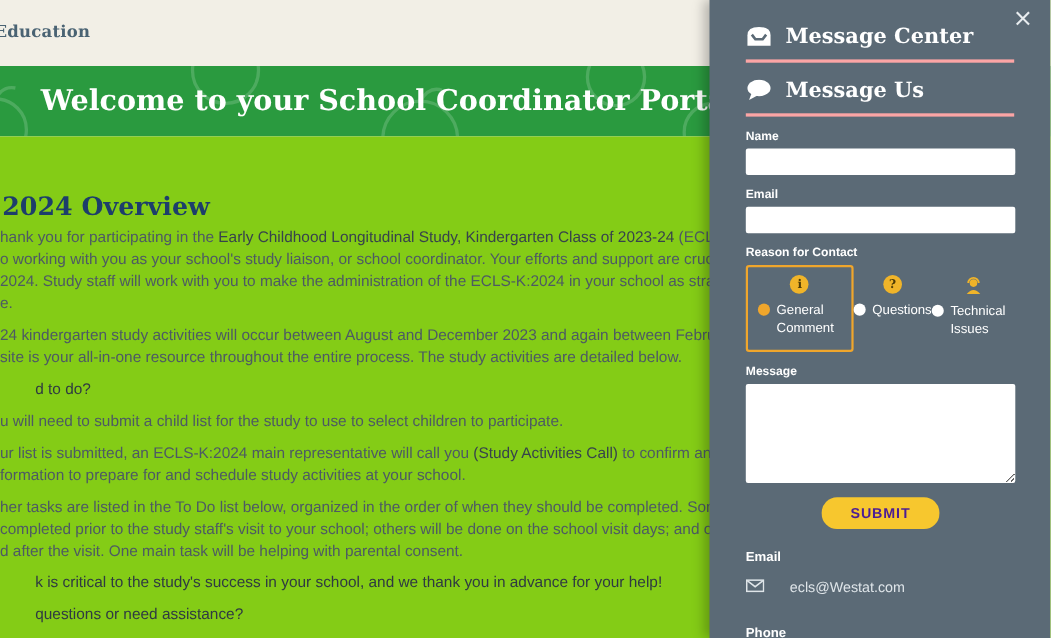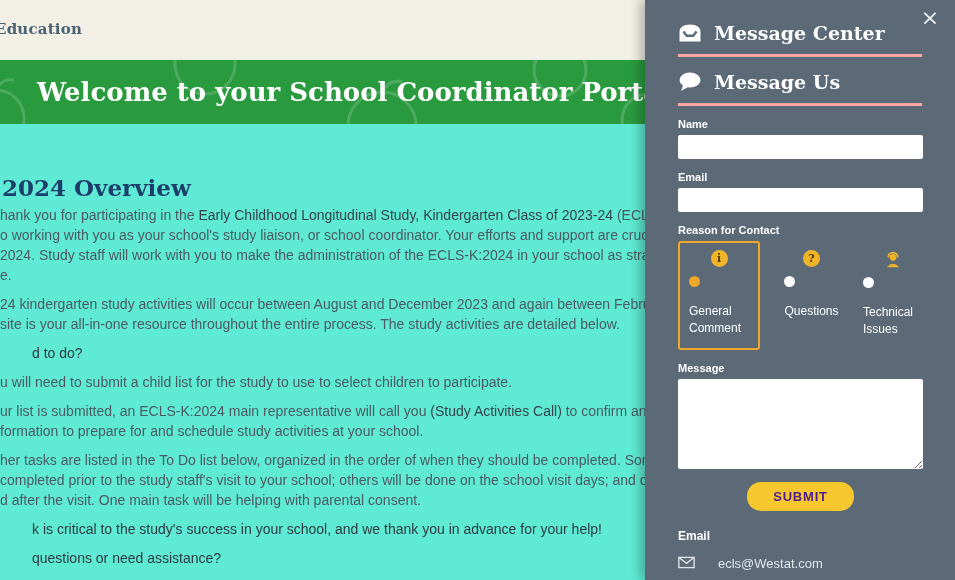--- a/index.html
+++ b/index.html
@@ -8,21 +8,21 @@
 
   
   .page { position:absolute; inset:0; background:#fff; }
   .top-header { position:absolute; top:0; left:0; width:100%; height:76px; background:#f2efe6; }
   .brand { position:absolute; top:20px; left:-5px; font-family:"DejaVu Serif", serif; font-weight:bold;
            font-size:15px; color:#4a6373; letter-spacing:.2px; }
   .banner { position:absolute; top:60px; left:0; width:100%; height:64px; background:#2a9a3f; overflow:hidden; }
   .banner-deco { position:absolute; inset:0; }
   .banner-title { position:absolute; left:37px; top:50%; transform:translateY(-50%);
                   font-family:"DejaVu Serif", serif; font-weight:bold; font-size:26px; color:#ffffff; white-space:nowrap; }
-  .content { position:absolute; top:124px; left:0; right:0; bottom:0; background:#5eead4; overflow:hidden; }
+  .content { position:absolute; top:124px; left:0; right:0; bottom:0; background:#84cc16; overflow:hidden; }
   .page-title { position:absolute; top:50px; left:2px; font-family:"DejaVu Serif", serif; font-weight:bold;
                 font-size:23px; color:#1d3e6b; white-space:nowrap; }
   .blocks { position:absolute; top:81px; left:0; width:980px; }
   .para { margin-bottom:9px; color:#4d5a64; font-size:14px; }
   .para .line { white-space:nowrap; height:20px; line-height:20px; overflow:visible; }
   .para .b { font-weight:normal; color:#37434c; }
   .para-bold { margin-top:7px; }
   .para-bold .line span { font-weight:normal; color:#2f3a42;padding-left:32px; }
 
   
@@ -39,21 +39,21 @@
   .form { margin:0 33px; }
   .f-label { font-size:11px; font-weight:600; color:#fff; margin-top:12px; margin-bottom:5px; }
   .t-input { width:245px; height:24px; border:none; border-radius:2px; background:#fff; padding:0 6px;
              font-size:13px; color:#333; display:block; }
   .reason-row { display:flex; justify-content:space-between; align-items:flex-start; width:245px; margin-top:2px; }
   .option { display:flex; flex-direction:column; align-items:center; cursor:pointer; }
   .option .opt-icon { width:17px; height:17px; border-radius:50%; background:#f0b429; color:#4d3b06;
                       font-size:11px; font-weight:bold; display:flex; align-items:center; justify-content:center;
                       font-family:"DejaVu Serif", serif; margin-bottom:6px; }
   .option .opt-icon.support { background:none; border-radius:0; width:20px; height:18px; }
-  .opt-row { display:flex; align-items:flex-start; gap:16px;flex-direction:column; }
+  .opt-row { display:flex; align-items:flex-start; gap:6px; }
   .radio { width:11px; height:11px; border-radius:50%; background:#fff; margin-top:3px; flex:0 0 auto; }
   .radio.on { background:#f0a62c; }
   .opt-label { font-size:12px; line-height:1.45; color:#fff; max-width:60px; }
   .option.selected { border:2px solid #f0a62c; border-radius:3px; padding:7px 9px 10px; }
   .option:not(.selected) { padding:9px 0 0; }
 
   .msg-area { width:245px; height:90px; border:none; border-radius:2px; background:#fff; resize:both;
               font-size:13px; color:#333; padding:4px 6px; display:block; }
   .submit-row { width:245px; display:flex; justify-content:center; margin-top:13px; }
   .submit-btn { background:#f7c72e; color:#4c1d95; border:none; border-radius:14px; padding:7px 26px;

